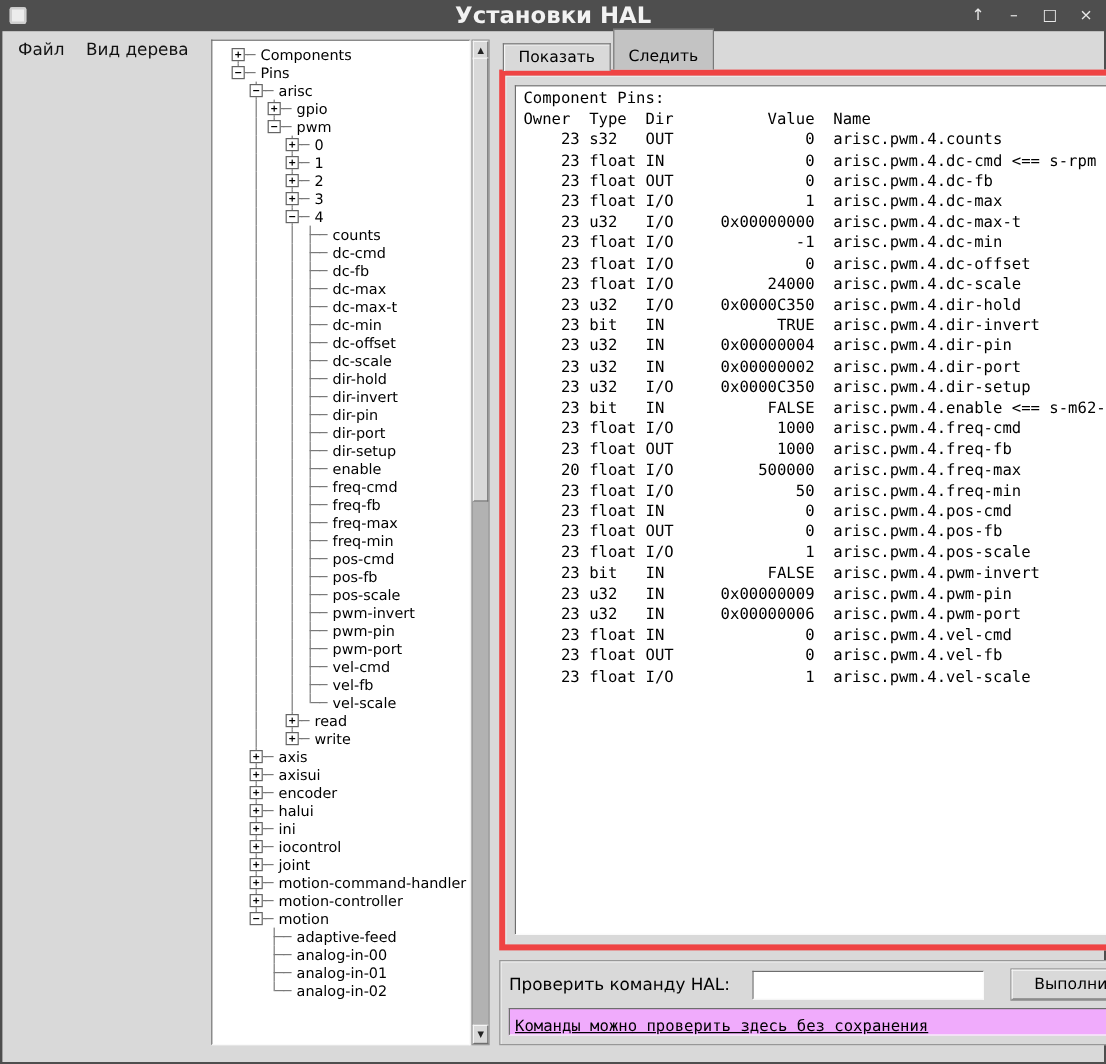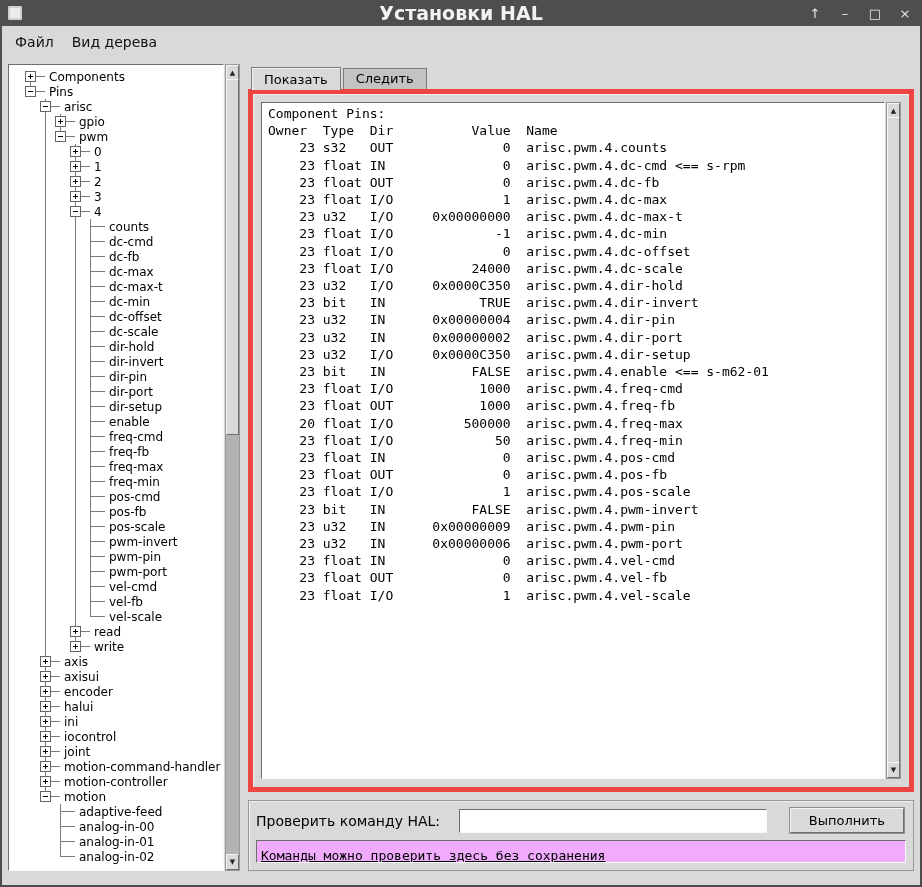--- a/index.html
+++ b/index.html
@@ -10,21 +10,21 @@
   .titlebar{position:absolute;top:0;left:0;right:0;height:26px;}
   .app-icon{position:absolute;left:8px;top:6px;width:14px;height:14px;background:#ececec;
             border-radius:2px;box-shadow:inset 0 0 0 2px #cfcfcf;}
   .title{position:absolute;left:0;right:0;top:0;height:26px;line-height:26px;text-align:center;
          color:#f2f2f2;font-size:19px;font-weight:bold;}
   .controls{position:absolute;right:10px;top:0;height:26px;display:flex;align-items:center;gap:16px;
             color:#e8e8e8;font-size:13px;}
   .wbtn{width:14px;text-align:center;cursor:default;}
   
   .wbody{position:absolute;top:26px;left:2px;right:2px;bottom:2px;background:#d9d9d9;
-         display:flex;flex-direction:column;}
+         display:flex;flex-direction:row;}
   .menubar{height:31px;flex:none;display:flex;align-items:center;padding:0 4px;font-size:14px;color:#111;}
   .menu-item{padding:4px 9px;}
   .main{flex:1;min-height:0;display:flex;padding:7px 6px 14px 6px;gap:8px;}
   
   .left{width:232px;flex:none;display:flex;min-height:0;}
   .tree{flex:1;background:#ffffff;border:1px solid;border-color:#6e6e6e #fafafa #fafafa #6e6e6e;
         overflow:hidden;padding:4px 0 0 14px;font-size:12px;}
   .trow{display:flex;align-items:center;height:15px;}
   .tcell{width:15px;height:15px;position:relative;flex:none;}
   .vfull{position:absolute;left:7px;top:0;bottom:0;width:1px;background:#7a7a7a;}
@@ -47,21 +47,21 @@
   .sb-thumb{position:absolute;left:0;right:0;background:#d9d9d9;border:1px solid;
             border-color:#f5f5f5 #6e6e6e #6e6e6e #f5f5f5;}
   .tree-thumb{top:14px;height:44%;}
   .out-thumb{top:14px;bottom:14px;}
   
   .right{flex:1;min-width:0;display:flex;flex-direction:column;}
   .tabs{height:25px;flex:none;display:flex;align-items:flex-end;padding-left:3px;position:relative;z-index:2;text-align:center;}
   .tab{font-size:13px;padding:4px 12px 3px;border:1px solid #787878;border-bottom:none;
        margin-right:2px;margin-bottom:-1px;}
   .tab.active{background:#d9d9d9;box-shadow:inset 1px 1px 0 #f5f5f5;}
-  .tab:not(.active){background:#c3c3c3;padding-top:2px;margin-bottom:0;}
+  .tab:not(.active){background:#c3c3c3;padding-top:15px;margin-bottom:0;}
   .notebook{flex:1;min-height:0;background:#d9d9d9;border:5px solid #ef4444;
             box-shadow:inset 1px 1px 0 #f0f0f0;padding:8px;display:flex;}
   .output{flex:1;min-width:0;background:#ffffff;border:1px solid;
           border-color:#6e6e6e #fafafa #fafafa #6e6e6e;overflow:hidden;padding:2px 0 0 6px;}
   .pline{white-space:pre;font:13px/17.2px "DejaVu Sans Mono","Liberation Mono",monospace;color:#000;}
   
   .cmdframe{flex:none;margin-top:8px;border:1px solid #979797;box-shadow:inset 1px 1px 0 #f0f0f0;
             background:#d9d9d9;padding:7px;}
   .cmdrow{display:flex;align-items:center;gap:19px;}
   .cmdlabel{font-size:14px;color:#000;white-space:nowrap;}

